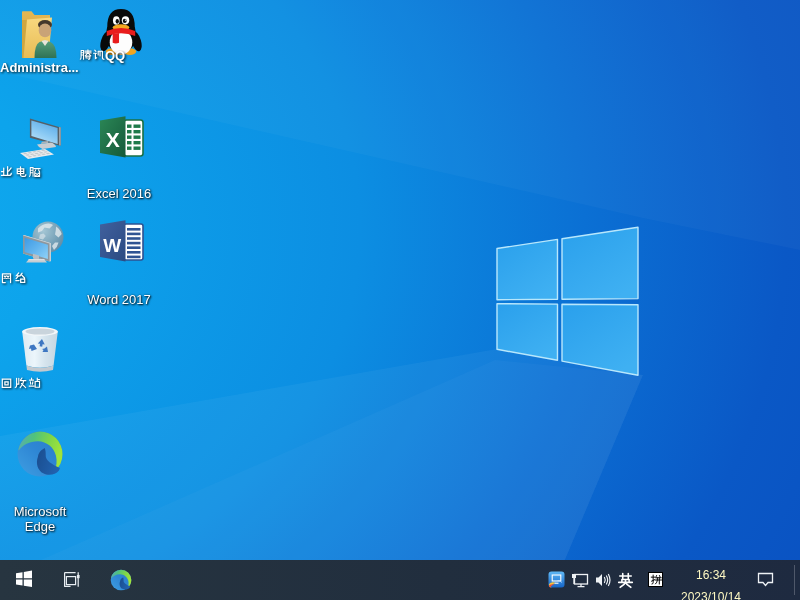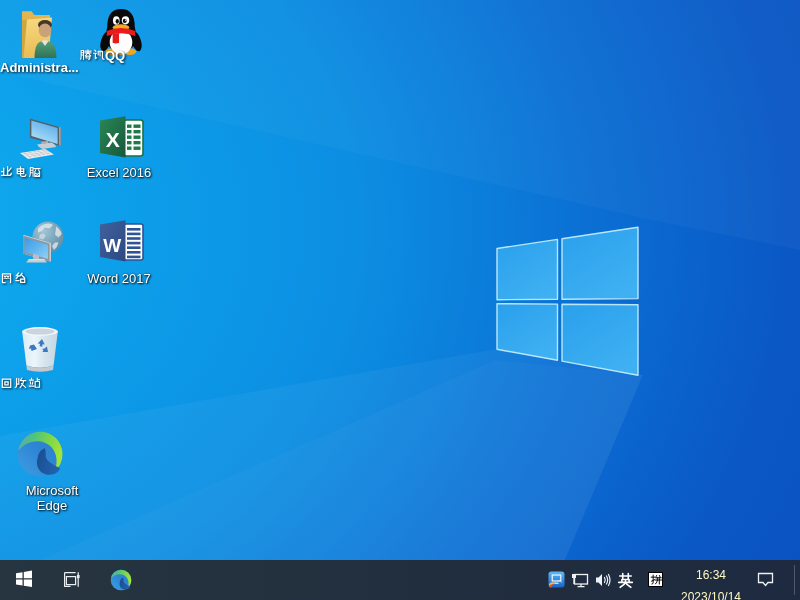--- a/index.html
+++ b/index.html
@@ -1,19 +1,19 @@
 <!DOCTYPE html>
 <html><head><meta charset="utf-8">
 <style>
 html,body{margin:0;padding:0;}
 body{width:800px;height:600px;overflow:hidden;font-family:"Liberation Sans",sans-serif;position:relative;background:#0c7ede;}
 #wall{position:absolute;left:0;top:0;}
 .ico{position:absolute;}
 .lbl{position:absolute;color:#fff;font-size:13px;text-align:center;line-height:15px;
- text-shadow:1px 1px 2px rgba(0,0,0,.95),0 0 2px rgba(0,0,0,.6);white-space:nowrap;}
+ text-shadow:1px 1px 2px rgba(0,0,0,.95),0 0 2px rgba(0,0,0,.6);white-space:nowrap;margin-top:21px;}
 .cjkrow{position:absolute;display:flex;align-items:center;
  filter:drop-shadow(1px 1px 1px rgba(0,0,0,.85));color:#fff;font-weight:bold;}
 .cjkrow svg{display:block;}
 .cjkrow .lat{font-size:13px;color:#fff;}
 #taskbar{position:absolute;left:0;top:560px;width:800px;height:40px;
  background:linear-gradient(90deg,#273540 0%,#212e3e 55%,#1e2a40 100%);}
 .tb{position:absolute;}
 .trayglyph{filter:none;}
 #clock{position:absolute;left:660px;top:564px;width:102px;text-align:center;color:#fef9c3;font-size:12px;line-height:22px;}
 </style></head>
@@ -318,21 +318,21 @@
         <stop offset="0" stop-color="#5aa5c2"></stop>
         <stop offset="0.35" stop-color="#4fc27e"></stop>
         <stop offset="0.68" stop-color="#7cd54a"></stop>
         <stop offset="1" stop-color="#a0e43a"></stop>
       </linearGradient>
  </defs>
  <circle cx="24" cy="24" r="22.5" fill="url(#eg2)"></circle>
  <path d="M2.4 19.5 A22.5 22.5 0 0 1 24 1.5 A22.5 22.5 0 0 1 46.5 24 A22.5 22.5 0 0 1 38.3 41.4 C40.6 36.5 41.3 30.8 39.9 25.4 C37.7 17.2 30.6 11.6 22.2 11.3 C14.4 11 6.8 14.7 2.8 20.4 Z" fill="url(#eg3)"></path>
  <path d="M28.8 18 C25.5 19.5 22.5 22.5 22 26.5 C19.3 33.8 22 40.7 27.2 43.3 C32.8 46.1 39.5 44.8 42.8 40.8 C43.4 39.9 43.7 39 43.9 38.1 C40.3 36.4 36.6 34.4 33.6 32.2 C30.9 30.2 29.5 27.7 29.7 25 C29.9 22.6 29.5 20.2 28.8 18 Z" fill="url(#eg1)"></path>
 </svg>
-<div class="lbl" style="left:12px;top:483px;width:80px">Microsoft<br>Edge</div>
+<div class="lbl" style="left:0px;top:483px;width:80px">Microsoft<br>Edge</div>
 
 <div id="taskbar"></div>
 
 <svg class="tb" style="left:15px;top:570px" width="18" height="18" viewBox="0 0 18 18">
  <g fill="#fff">
   <polygon points="1,3.3 7.5,2.2 7.5,8.2 1,8.2"></polygon>
   <polygon points="8.8,2 17,0.6 17,8.2 8.8,8.2"></polygon>
   <polygon points="1,9.5 7.5,9.5 7.5,15.5 1,14.4"></polygon>
   <polygon points="8.8,9.5 17,9.5 17,17.1 8.8,15.7"></polygon>
  </g>

